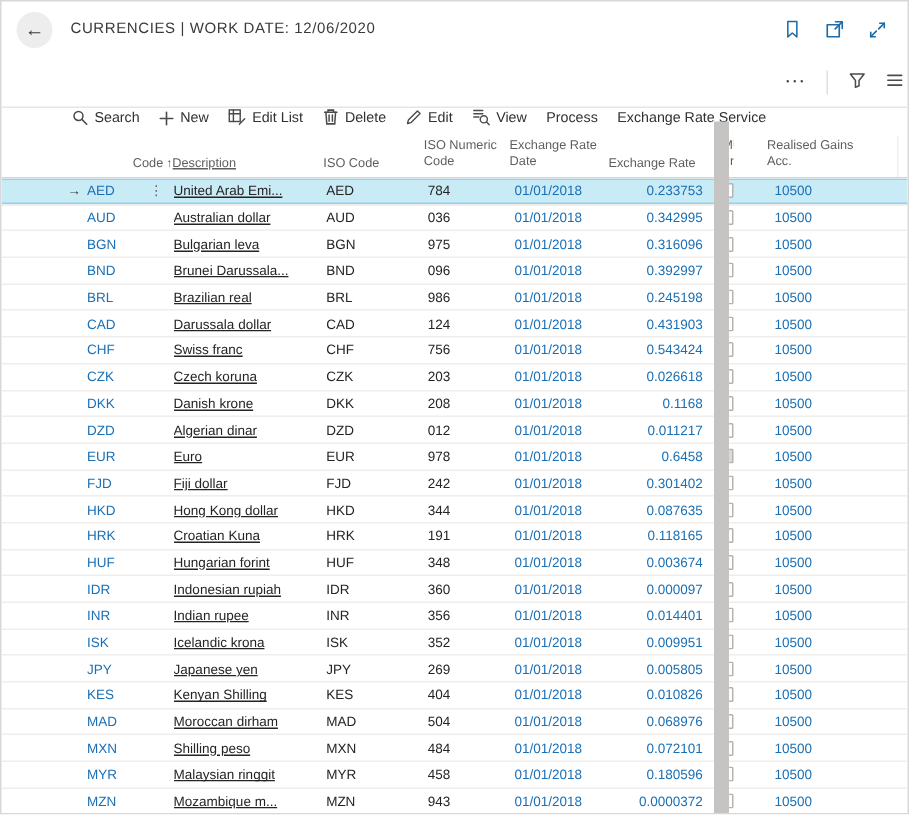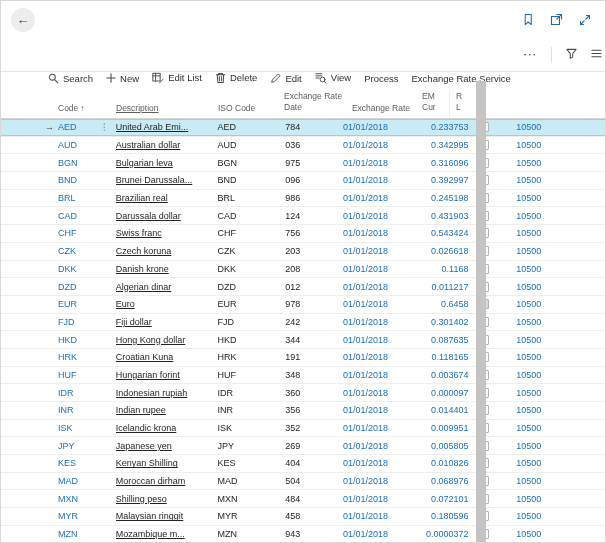--- a/index.html
+++ b/index.html
@@ -10,21 +10,21 @@
   .topbar{height:37px;display:flex;align-items:center;padding:0 14px 0 10px;}
   .back-btn{width:24px;height:24px;border-radius:50%;background:#ededed;color:#3b3a39;
             display:flex;align-items:center;justify-content:center;font-size:13px;cursor:pointer;flex:none;}
   .page-title{margin-left:12px;font-size:10px;letter-spacing:.4px;color:#3b3a39;white-space:nowrap;}
   .topbar-icons{margin-left:auto;display:flex;gap:16px;align-items:center;color:#1b6ca8;}
   .topbar-icons svg{display:block;}
 
   
   .toolbar{height:33px;display:flex;align-items:center;padding:0 12px 0 47px;gap:13px;
            border-bottom:1px solid #e8e6e4;font-size:9.5px;color:#323130;white-space:nowrap;}
-  .tb-item{display:flex;align-items:flex-start;gap:4px;cursor:pointer;margin-top:47px;}
+  .tb-item{display:flex;align-items:flex-end;gap:4px;cursor:pointer;margin-top:47px;}
   .tb-icon{color:#4d4b49;display:flex;}
   .tb-more{letter-spacing:1.5px;cursor:pointer;color:#323130;font-weight:bold;}
   .tb-right{margin-left:auto;display:flex;align-items:center;gap:14px;color:#4d4b49;}
   .tb-divider{width:1px;height:16px;background:#e1dfdd;}
 
   
   .grid{position:absolute;top:70px;left:0;right:0;bottom:0;}
   .header-row{display:flex;align-items:flex-end;height:48px;padding-left:40px;
               border-bottom:1px solid #d6d4d2;box-sizing:border-box;color:#605e5c;font-size:8.5px;}
   .hcell{padding-bottom:5px;box-sizing:border-box;overflow:hidden;white-space:nowrap;}
@@ -41,21 +41,21 @@
   .c-desc{width:82px;text-decoration:underline;}
   .c-iso{width:63px;margin-left:20px;}
   .c-isonum{width:60px;padding-left:5px;}
   .c-date{width:65px;padding-left:3px;}
   .c-rate{width:70px;text-align:right;padding-right:6px;}
   .c-emu{width:19px;display:flex;justify-content:center;align-items:center;}
   .c-sb{width:14px;}
   .c-gains{width:97px;padding-left:9px;}
   .c-partial{flex:1;border-left:1px solid #f1efed;}
 
-  .header-row .c-code{display:block;padding-right:0;}
+  .header-row .c-code{display:block;padding-right:0;text-align:right;}
   .header-row .c-emu{display:block;padding-left:6px;}
   .header-row .c-rate{display:block;}
   .header-row .c-partial{padding-left:6px;}
 
   .link{color:#1a6fb5;cursor:pointer;}
   .dots{color:#605e5c;font-size:9px;cursor:pointer;}
   .checkbox{width:8px;height:8px;border:1px solid #b6b4b2;background:#fdfdfd;border-radius:1px;
             display:flex;align-items:center;justify-content:center;font-size:7px;color:#6b6968;line-height:1;cursor:pointer;}
   .checkbox.checked{background:#dcdad8;}
 
@@ -63,20 +63,21 @@
 </style>
 </head>
 <body>
 
 <div class="app">
 
   <div class="topbar">
     <div class="back-btn">
       <span>←</span>
     </div>
+    <div class="page-title">CURRENCIES | WORK DATE: 12/06/2020</div>
     <div class="topbar-icons">
       <span>
         <svg width="12" height="13" viewBox="0 0 12 14" fill="none" stroke="currentColor" stroke-width="1.1" stroke-linejoin="round">
             <path d="M3 1.5h6.5v11L6.2 9.7 3 12.5z"></path>
           </svg>
       </span>
       <span>
         <svg width="13" height="13" viewBox="0 0 13 13" fill="none" stroke="currentColor" stroke-width="1.1" stroke-linecap="round" stroke-linejoin="round">
             <rect x="1.5" y="3.5" width="8" height="8"></rect>
             <path d="M7 1.5h4.5V6"></path>
@@ -178,32 +179,40 @@
       <div class="hcell c-sel"></div>
       <div class="hcell c-code">
         <span>Code</span><span class="sort">↑</span>
       </div>
       <div class="hcell c-desc">
         <span>Description</span>
       </div>
       <div class="hcell c-iso">
         <span>ISO Code</span>
       </div>
+      <div class="hcell c-isonum two">
+        <span>ISO Numeric</span>
+        <span>Code</span>
+      </div>
       <div class="hcell c-date two">
         <span>Exchange Rate</span>
         <span>Date</span>
       </div>
       <div class="hcell c-rate">
         <span>Exchange Rate</span>
       </div>
       <div class="hcell c-emu two">
         <span>EMU</span>
         <span>Curr...</span>
       </div>
       <div class="hcell c-sb"></div>
+      <div class="hcell c-gains two">
+        <span>Realised Gains</span>
+        <span>Acc.</span>
+      </div>
       <div class="hcell c-partial two">
         <span>R</span>
         <span>L</span>
       </div>
     </div>
     <div class="rows">
   <div class="row selected">
     <div class="cell c-sel"><span>→</span></div>
     <div class="cell c-code">
       <span class="link">AED</span>

